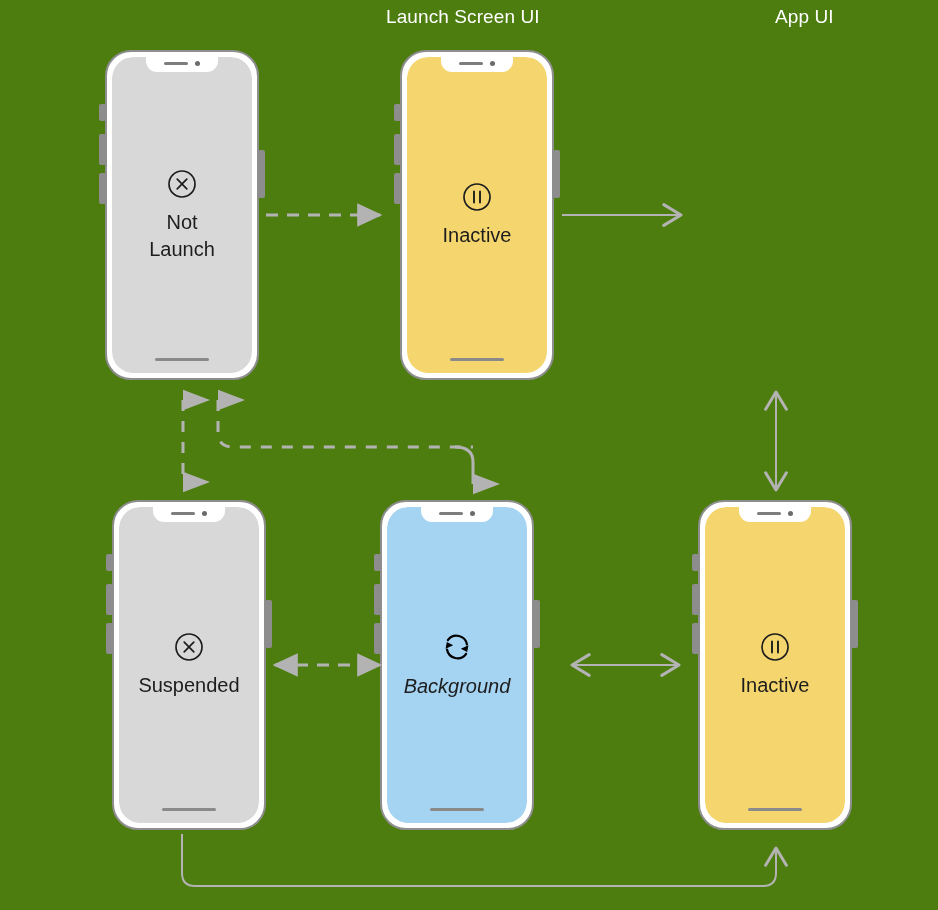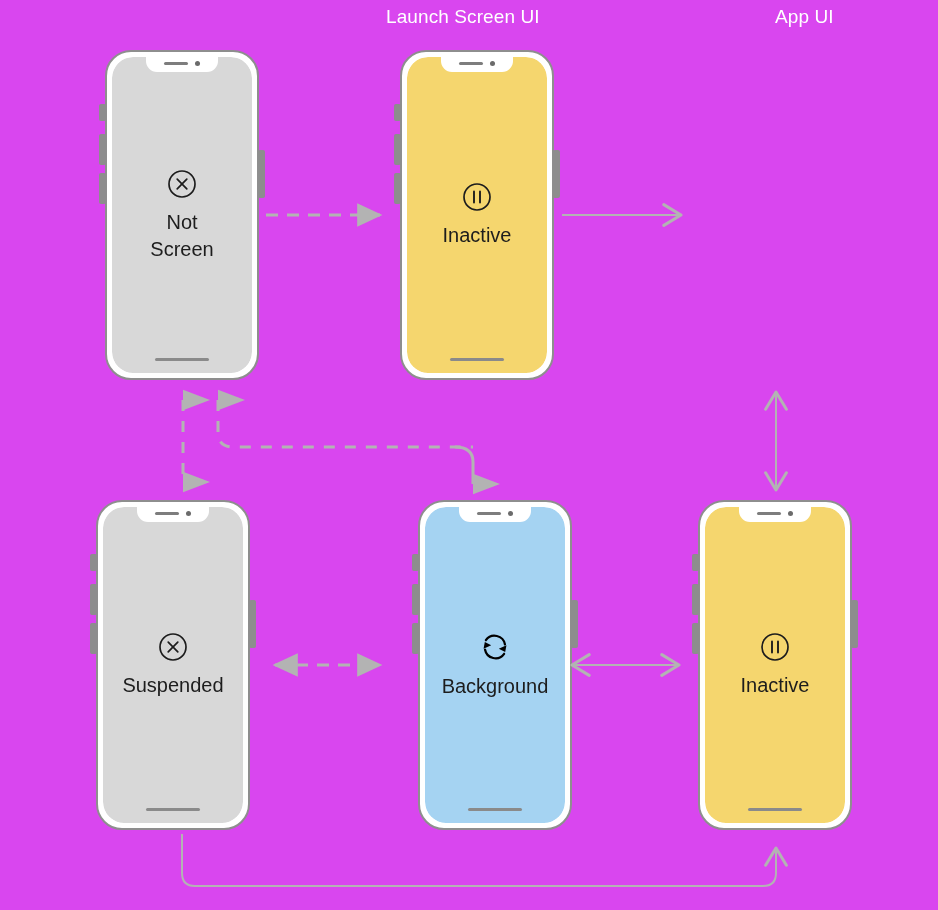--- a/index.html
+++ b/index.html
@@ -7,21 +7,21 @@
     padding: 0;
     background: #000000;
   }
   body {
     font-family: "Liberation Sans", sans-serif;
   }
   #stage {
     position: relative;
     width: 938px;
     height: 910px;
-    background: #d946ef;
+    background: #4d7c0f;
     overflow: hidden;
   }
   .col-label {
     position: absolute;
     color: #ffffff;
     font-size: 19px;
     font-family: "Liberation Sans", sans-serif;
     white-space: nowrap;
     text-align: center;
     letter-spacing: 0.1px;
@@ -171,21 +171,21 @@
         <div class="notch-cam"></div>
       </div>
       <div class="home-bar"></div>
       <div class="state">
         <svg class="state-icon" viewBox="0 0 32 32">
           <circle cx="16" cy="16" r="13" fill="none" stroke="#1d1d1d" stroke-width="1.7"></circle>
           <path d="M11.2 11.2 L20.8 20.8 M20.8 11.2 L11.2 20.8" fill="none" stroke="#1d1d1d" stroke-width="1.7" stroke-linecap="round"></path>
         </svg>
         <div class="state-label">
           <div>Not</div>
-          <div>Screen</div>
+          <div>Launch</div>
         </div>
       </div>
     </div>
   </div>
 
   <div class="phone" style="left:394px;top:50px;">
     <div class="body"></div>
     <div class="btn-side btn-mute"></div>
     <div class="btn-side btn-volup"></div>
     <div class="btn-side btn-voldn"></div>
@@ -203,21 +203,21 @@
           <path d="M13 10.5 L13 21.5 M19 10.5 L19 21.5" fill="none" stroke="#1d1d1d" stroke-width="1.9" stroke-linecap="round"></path>
         </svg>
         <div class="state-label">
           <div>Inactive</div>
         </div>
       </div>
     </div>
   </div>
 
 
-  <div class="phone" style="left:90px;top:500px;">
+  <div class="phone" style="left:106px;top:500px;">
     <div class="body"></div>
     <div class="btn-side btn-mute"></div>
     <div class="btn-side btn-volup"></div>
     <div class="btn-side btn-voldn"></div>
     <div class="btn-side btn-power"></div>
     <div class="screen">
       <div class="screen-inner" style="background:#d8d8d8;"></div>
       <div class="notch">
         <div class="notch-speaker"></div>
         <div class="notch-cam"></div>
@@ -228,21 +228,21 @@
           <circle cx="16" cy="16" r="13" fill="none" stroke="#1d1d1d" stroke-width="1.7"></circle>
           <path d="M11.2 11.2 L20.8 20.8 M20.8 11.2 L11.2 20.8" fill="none" stroke="#1d1d1d" stroke-width="1.7" stroke-linecap="round"></path>
         </svg>
         <div class="state-label">
           <div>Suspended</div>
         </div>
       </div>
     </div>
   </div>
 
-  <div class="phone" style="left:412px;top:500px;">
+  <div class="phone" style="left:374px;top:500px;font-style:italic;">
     <div class="body"></div>
     <div class="btn-side btn-mute"></div>
     <div class="btn-side btn-volup"></div>
     <div class="btn-side btn-voldn"></div>
     <div class="btn-side btn-power"></div>
     <div class="screen">
       <div class="screen-inner" style="background:#a5d3f2;"></div>
       <div class="notch">
         <div class="notch-speaker"></div>
         <div class="notch-cam"></div>

